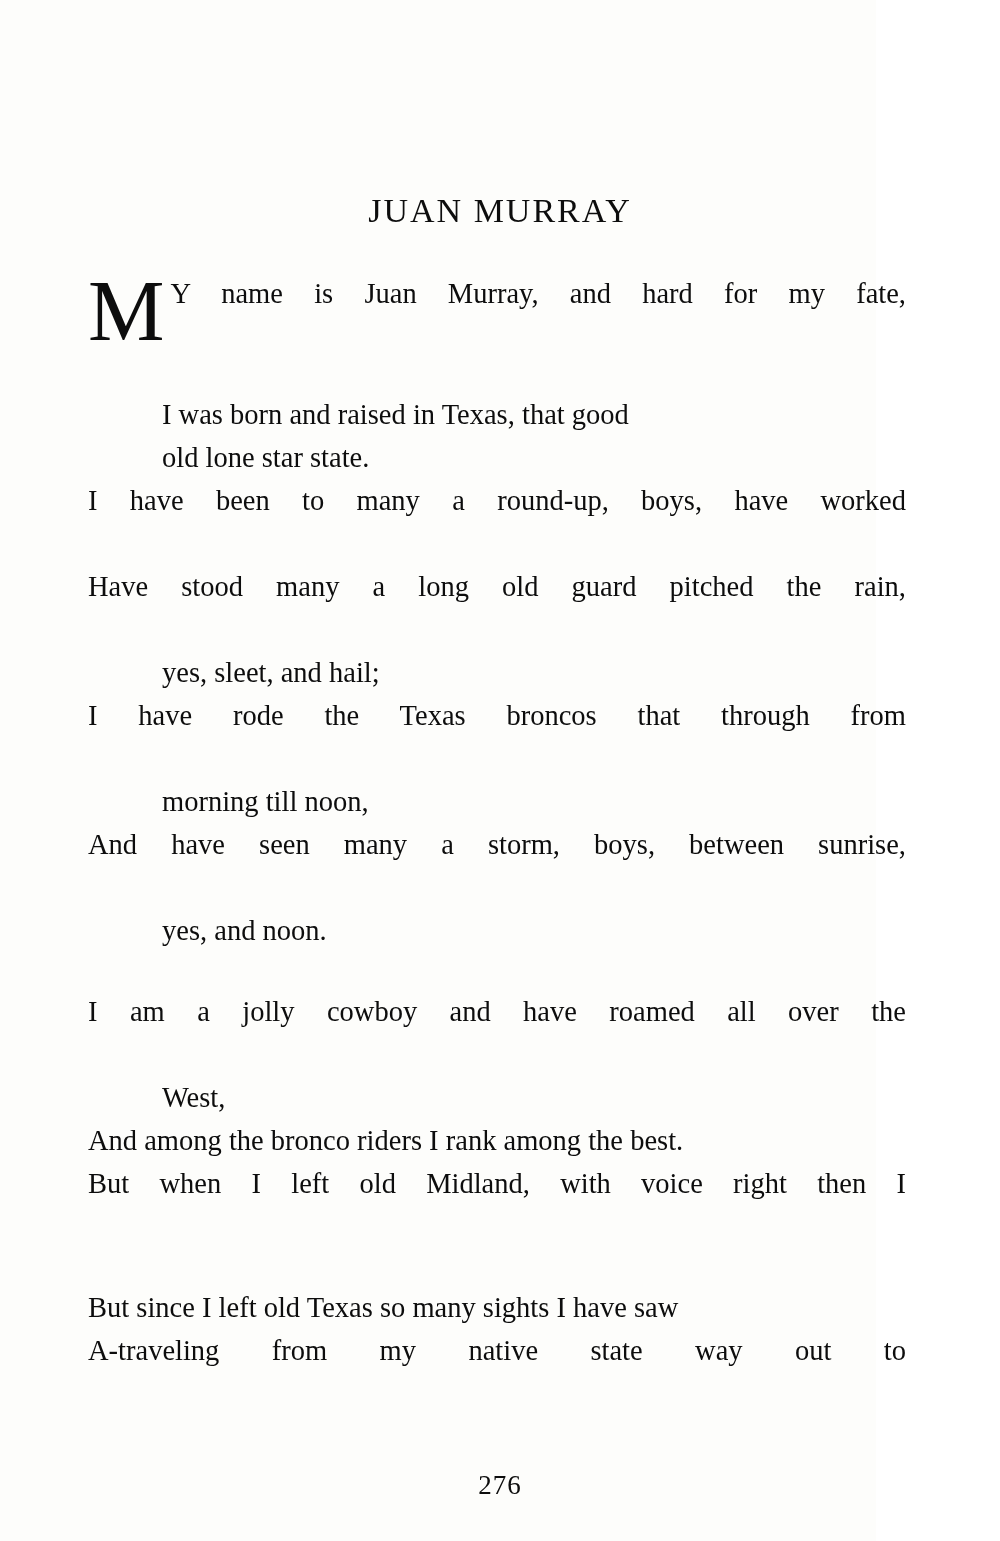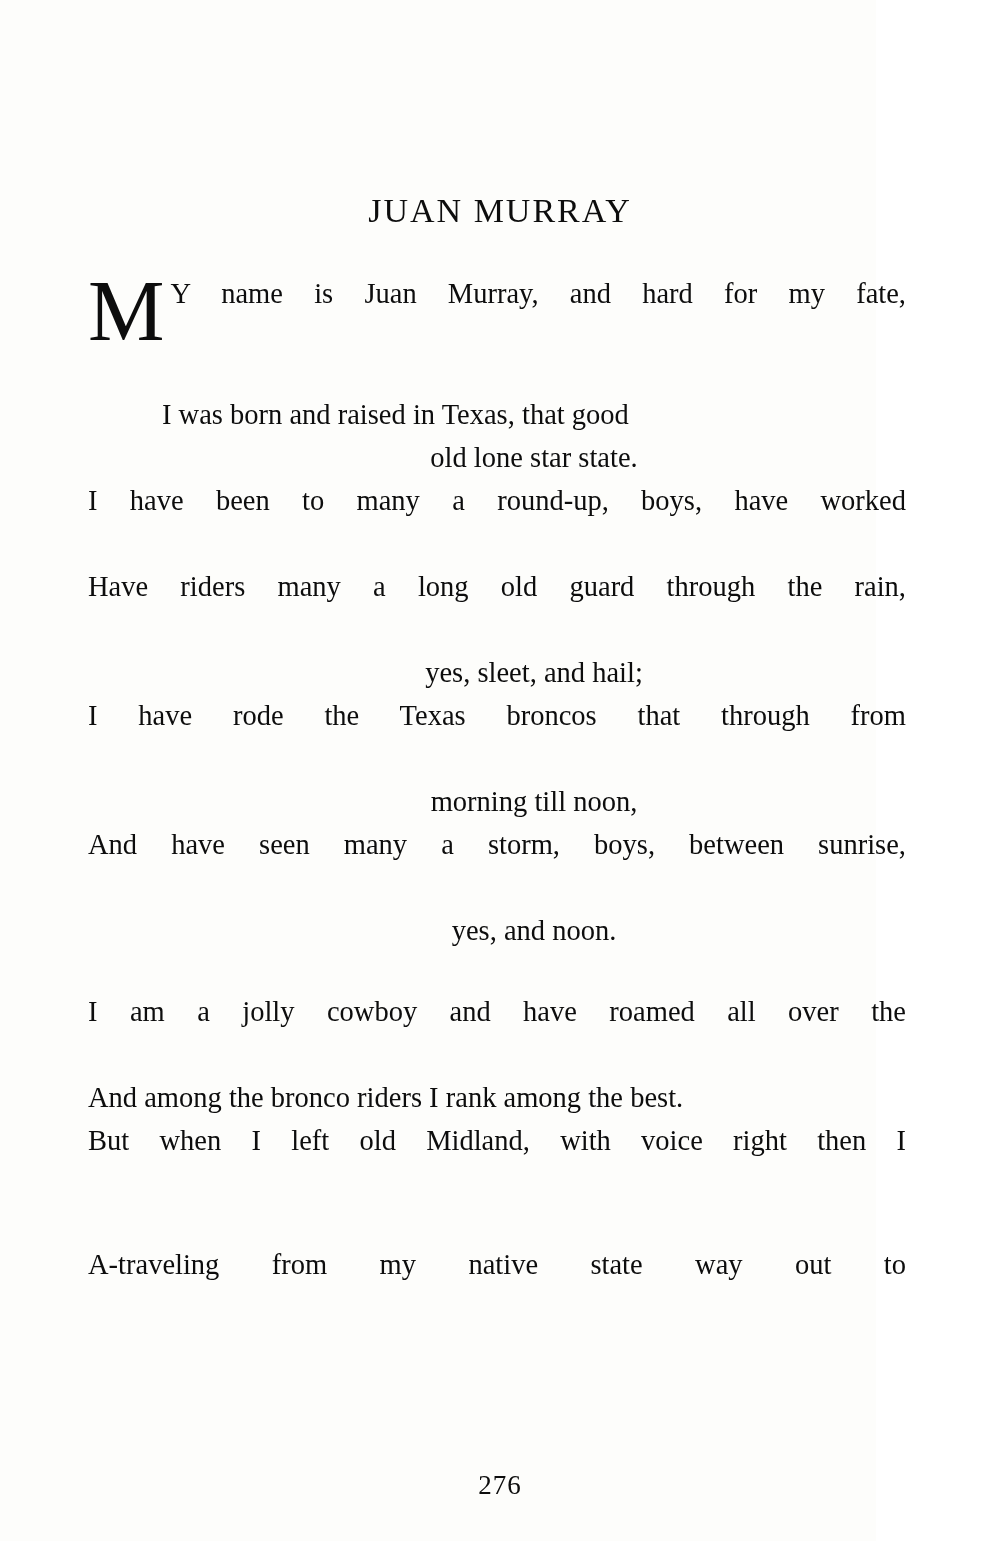--- a/index.html
+++ b/index.html
@@ -63,21 +63,21 @@
     display: inline-block;
     width: 100%;
   }
   .line.last {
     text-align: left;
   }
 
   .indent {
     display: block;
     padding-left: 74px;
-    text-align: center;
+    text-align: left;
   }
 
   
   .dropcap-stanza {
     position: relative;
   }
   .dropcap {
     float: left;
     font-size: 86px;
     line-height: 78px;
@@ -106,38 +106,42 @@
   <div class="body-block">
       <div class="stanza dropcap-stanza">
         <p class="line just"><span class="dropcap">M</span><span>Y name is Juan Murray, and hard for my fate,</span><span class="fill"></span></p>
         <p class="line just">
           <span class="indent" style="text-align: justify;"><span>I was born and raised in Texas, that good</span><span class="fill"></span></span>
         </p>
         <p class="line last">
           <span class="indent"><span>old lone star state.</span></span>
         </p>
         <p class="line just"><span>I have been to many a round-up, boys, have worked</span><span class="fill"></span></p>
-        <p class="line just"><span>Have riders many a long old guard through the rain,</span><span class="fill"></span></p>
+        <p class="line just"><span>Have stood many a long old guard pitched the rain,</span><span class="fill"></span></p>
         <p class="line last">
           <span class="indent"><span>yes, sleet, and hail;</span></span>
         </p>
         <p class="line just"><span>I have rode the Texas broncos that through from</span><span class="fill"></span></p>
         <p class="line last">
           <span class="indent"><span>morning till noon,</span></span>
         </p>
         <p class="line just"><span>And have seen many a storm, boys, between sunrise,</span><span class="fill"></span></p>
         <p class="line last">
           <span class="indent"><span>yes, and noon.</span></span>
         </p>
       </div>
       <div class="stanza">
         <p class="line just"><span>I am a jolly cowboy and have roamed all over the</span><span class="fill"></span></p>
+        <p class="line last">
+          <span class="indent"><span>West,</span></span>
+        </p>
         <p class="line last"><span>And among the bronco riders I rank among the best.</span></p>
         <p class="line just"><span>But when I left old Midland, with voice right then I</span><span class="fill"></span></p>
       </div>
       <div class="stanza">
+        <p class="line last"><span>But since I left old Texas so many sights I have saw</span></p>
         <p class="line just"><span>A-traveling from my native state way out to</span><span class="fill"></span></p>
       </div>
     </div>
 
   <div class="page-number">276</div>
 
 </div>
 
 </body></html>

